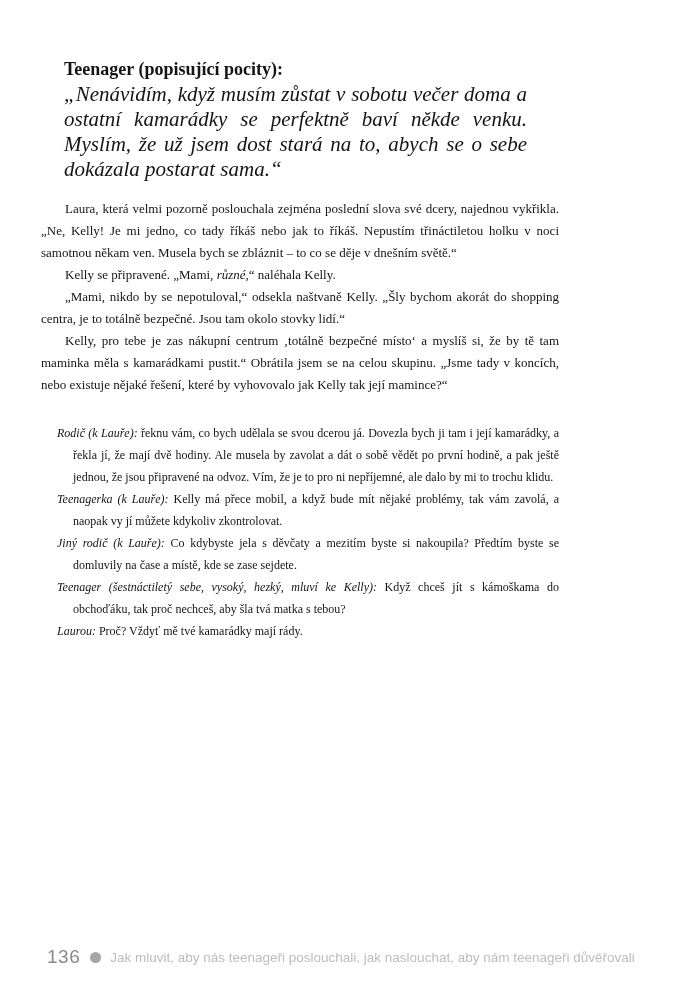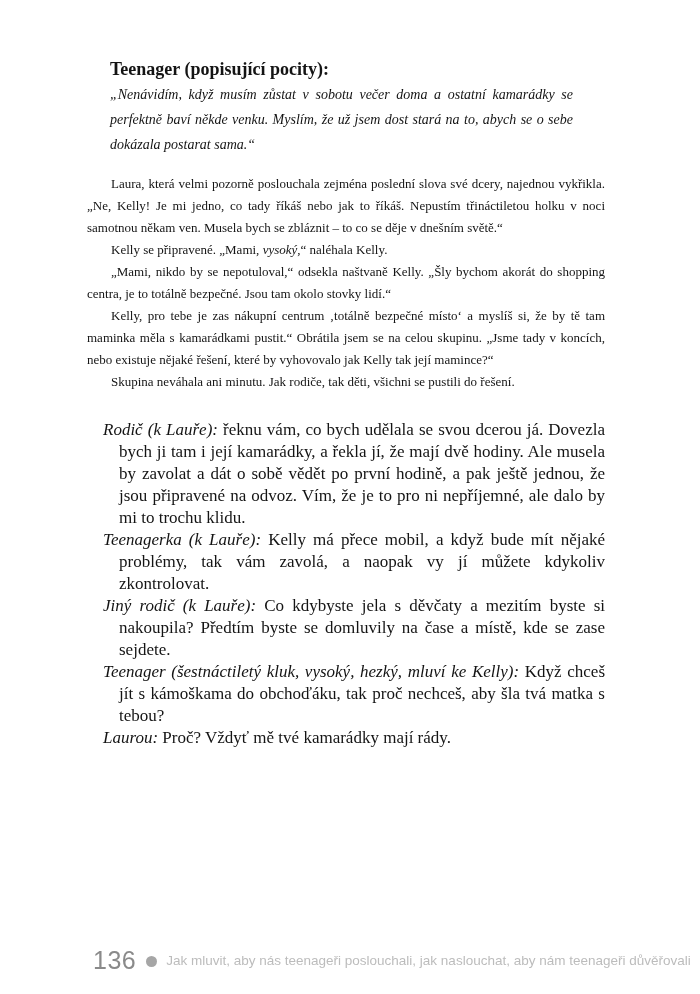--- a/index.html
+++ b/index.html
@@ -8,75 +8,74 @@
     height: 994px;
     background: #ffffff;
     overflow: hidden;
   }
   .page {
     position: relative;
     width: 579px;
     height: 994px;
     font-family: "Liberation Serif", serif;
     color: var(--text-color, #141414);
-    margin-left: 46px;
   }
   .content {
     padding: 57px 20px 0 41px;
   }
   
   .quote-block {
     margin: 0 32px 16px 23px;
     line-height: 25px;
   }
   .quote-heading {
     margin: 0;
     font-size: 18px;
     font-weight: bold;
   }
   .quote-text {
     margin: 0;
-    font-size: 14px;
+    font-size: 21px;
     font-style: italic;
     text-align: justify;
   }
   
   .body-text p {
     margin: 0;
     font-size: 13px;
     line-height: 22px;
     text-indent: 24px;
     text-align: justify;
   }
   .body-text i { font-style: italic; }
   
   .dialogue {
     margin-top: 26px;
   }
   .dialogue p {
     margin: 0;
-    font-size: 17px;
+    font-size: 12px;
     line-height: 22px;
     padding-left: 32px;
     text-indent: -16px;
     text-align: justify;
   }
   .speaker { font-style: italic; }
   
   .footer {
     position: absolute;
     left: 47px;
     top: 946px;
     display: flex;
     align-items: center;
     font-family: "Liberation Sans", sans-serif;
     white-space: nowrap;
   }
   .page-num {
-    font-size: 25px;
+    font-size: 19px;
     color: var(--page-num-color, #8a8a8a);
     letter-spacing: 0.5px;
   }
   .bullet {
     width: 11px;
     height: 11px;
     border-radius: 50%;
     background: var(--bullet-color, #a6a6a6);
     margin: 1px 9px 0 10px;
     flex: 0 0 auto;
@@ -92,31 +91,30 @@
 <div class="page">
   <div class="content">
 
     <section class="quote-block">
       <h3 class="quote-heading">Teenager (popisující pocity):</h3>
       <p class="quote-text">„Nenávidím, když musím zůstat v sobotu večer doma a ostatní kamarádky se perfektně baví někde venku. Myslím, že už jsem dost stará na to, abych se o sebe dokázala postarat sama.“</p>
     </section>
 
     <div class="body-text">
       <p>Laura, která velmi pozorně poslouchala zejména poslední slova své dcery, najednou vykřikla. „Ne, Kelly! Je mi jedno, co tady říkáš nebo jak to říkáš. Nepustím třináctiletou holku v noci samotnou někam ven. Musela bych se zbláznit – to co se děje v dnešním světě.“</p>
-      <p><span>Kelly se připravené. „Mami, </span><i>vysoký</i><span>,“ naléhala Kelly.</span></p>
+      <p><span>Kelly se připravené. „Mami, </span><i>různé</i><span>,“ naléhala Kelly.</span></p>
       <p>„Mami, nikdo by se nepotuloval,“ odsekla naštvaně Kelly. „Šly bychom akorát do shopping centra, je to totálně bezpečné. Jsou tam okolo stovky lidí.“</p>
       <p>Kelly, pro tebe je zas nákupní centrum ‚totálně bezpečné místo‘ a myslíš si, že by tě tam maminka měla s kamarádkami pustit.“ Obrátila jsem se na celou skupinu. „Jsme tady v koncích, nebo existuje nějaké řešení, které by vyhovovalo jak Kelly tak její mamince?“</p>
-      <p>Skupina neváhala ani minutu. Jak rodiče, tak děti, všichni se pustili do řešení.</p>
     </div>
 
     <div class="dialogue">
       <p><i class="speaker">Rodič (k Lauře):</i><span> řeknu vám, co bych udělala se svou dcerou já. Dovezla bych ji tam i její kamarádky, a řekla jí, že mají dvě hodiny. Ale musela by zavolat a dát o sobě vědět po první hodině, a pak ještě jednou, že jsou připravené na odvoz. Vím, že je to pro ni nepříjemné, ale dalo by mi to trochu klidu.</span></p>
       <p><i class="speaker">Teenagerka (k Lauře):</i><span> Kelly má přece mobil, a když bude mít nějaké problémy, tak vám zavolá, a naopak vy jí můžete kdykoliv zkontrolovat.</span></p>
       <p><i class="speaker">Jiný rodič (k Lauře):</i><span> Co kdybyste jela s děvčaty a mezitím byste si nakoupila? Předtím byste se domluvily na čase a místě, kde se zase sejdete.</span></p>
-      <p><i class="speaker">Teenager (šestnáctiletý kluk, vysoký, hezký, mluví ke Kelly):</i><span> Když chceš jít s kámoškama do obchoďáku, tak proč nechceš, aby šla tvá matka s tebou?</span></p>
+      <p><i class="speaker">Teenager (šestnáctiletý sebe, vysoký, hezký, mluví ke Kelly):</i><span> Když chceš jít s kámoškama do obchoďáku, tak proč nechceš, aby šla tvá matka s tebou?</span></p>
       <p><i class="speaker">Laurou:</i><span> Proč? Vždyť mě tvé kamarádky mají rády.</span></p>
     </div>
 
   </div>
 
   <footer class="footer">
     <span class="page-num">136</span>
     <span class="bullet"></span>
     <span class="running-title">Jak mluvit, aby nás teenageři poslouchali, jak naslouchat, aby nám teenageři důvěřovali</span>
   </footer>

